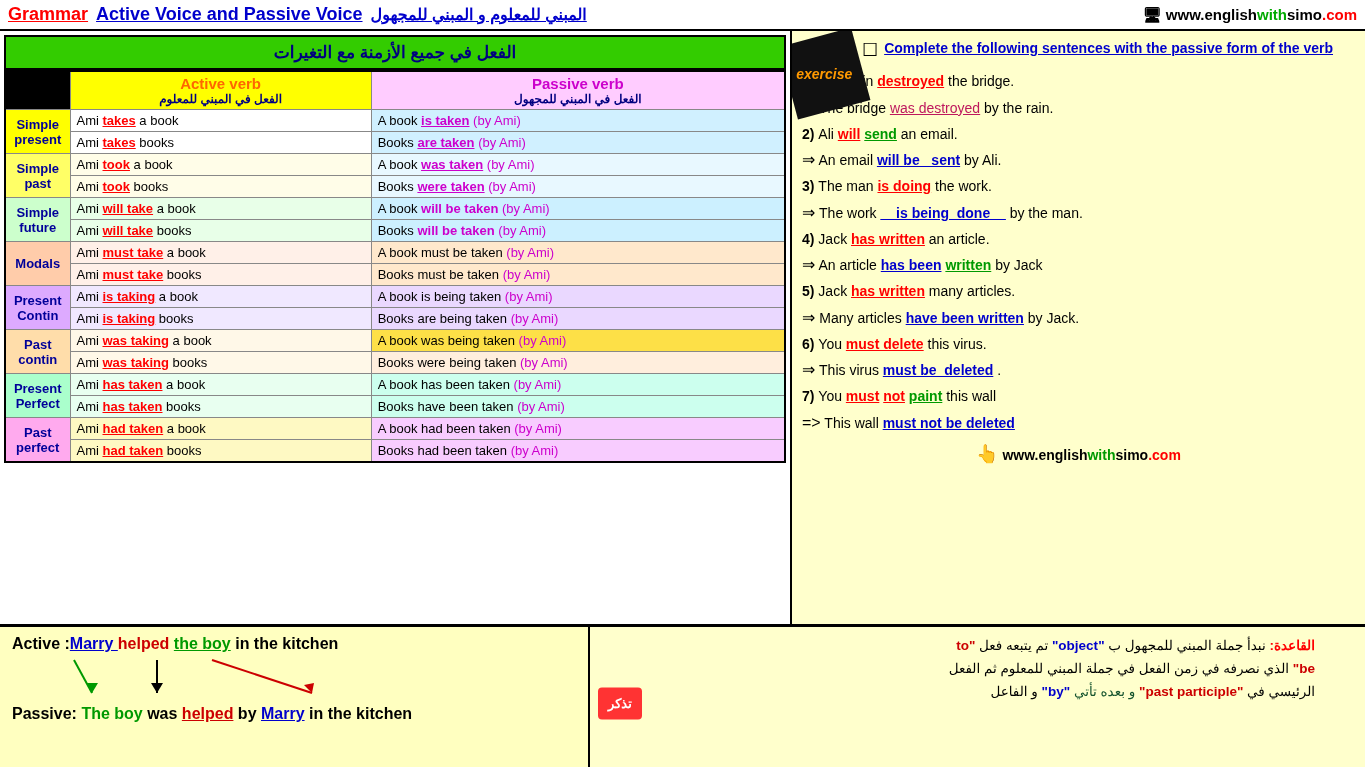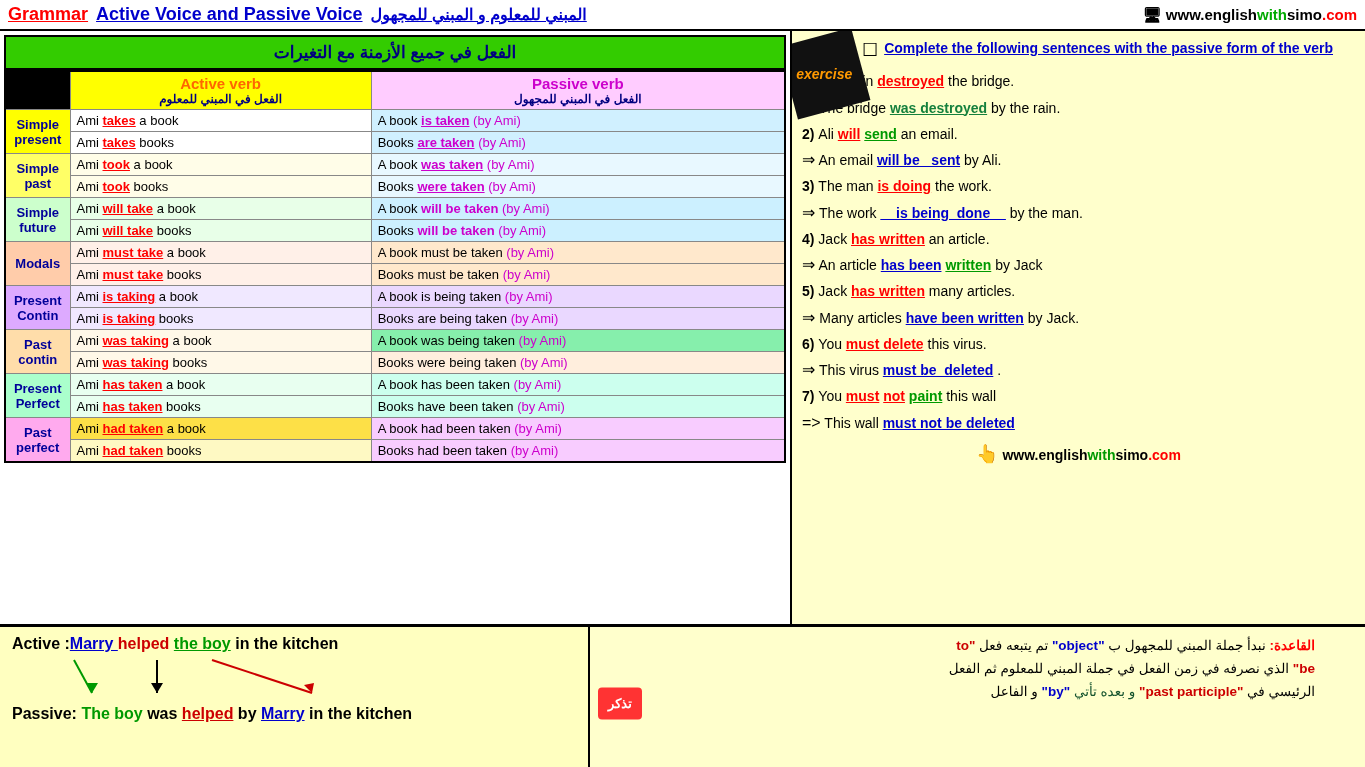--- a/index.html
+++ b/index.html
@@ -229,40 +229,40 @@
           <td class="col-passive" style="background:#ead8ff;">A book is being taken <span class="by-ami">(by Ami)</span></td>
         </tr>
         <tr>
           <td class="col-active" style="background:#f0e8ff;">Ami <span class="active-verb">is taking</span> books</td>
           <td class="col-passive" style="background:#ead8ff;">Books are being taken <span class="by-ami">(by Ami)</span></td>
         </tr>
 
         <tr>
           <td class="col-tense" rowspan="2" style="background:#ffddaa; color:#000099; font-weight:bold; text-align:center;">Past<br>contin</td>
           <td class="col-active" style="background:#fff8e8;">Ami <span class="active-verb">was taking</span> a book</td>
-          <td class="col-passive" style="background:#86efac;">A book was being taken <span class="by-ami">(by Ami)</span></td>
+          <td class="col-passive" style="background:#fde047;">A book was being taken <span class="by-ami">(by Ami)</span></td>
         </tr>
         <tr>
           <td class="col-active" style="background:#fff8e8;">Ami <span class="active-verb">was taking</span> books</td>
           <td class="col-passive" style="background:#ffeedd;">Books were being taken <span class="by-ami">(by Ami)</span></td>
         </tr>
 
         <tr>
           <td class="col-tense" rowspan="2" style="background:#aaffcc; color:#000099; font-weight:bold; text-align:center;">Present<br>Perfect</td>
           <td class="col-active" style="background:#e8fff0;">Ami <span class="active-verb">has taken</span> a book</td>
           <td class="col-passive" style="background:#ccffee;">A book has been taken <span class="by-ami">(by Ami)</span></td>
         </tr>
         <tr>
           <td class="col-active" style="background:#e8fff0;">Ami <span class="active-verb">has taken</span> books</td>
           <td class="col-passive" style="background:#ccffee;">Books have been taken <span class="by-ami">(by Ami)</span></td>
         </tr>
 
         <tr>
           <td class="col-tense" rowspan="2" style="background:#ffaaee; color:#000099; font-weight:bold; text-align:center;">Past<br>perfect</td>
-          <td class="col-active" style="background:#fde047;">Ami <span class="active-verb">had taken</span> a book</td>
+          <td class="col-active" style="background:#fef9c3;">Ami <span class="active-verb">had taken</span> a book</td>
           <td class="col-passive" style="background:#f8ccff;">A book had been taken <span class="by-ami">(by Ami)</span></td>
         </tr>
         <tr>
           <td class="col-active" style="background:#fef9c3;">Ami <span class="active-verb">had taken</span> books</td>
           <td class="col-passive" style="background:#f8ccff;">Books had been taken <span class="by-ami">(by Ami)</span></td>
         </tr>
       </tbody>
     </table>
   </div>
 
@@ -277,21 +277,21 @@
       <span style="font-size:14px; font-weight:bold; color:#0000cc; text-decoration:underline; line-height:1.4;">Complete the following sentences with the passive form of the verb</span>
     </div>
 
     <div class="exercise-items" style="font-size:14px; line-height:1.75;">
 
       <div>
         <span style="font-weight:bold;">1)&nbsp;</span>
         <span>The rain </span><span style="color:#ff0000; font-weight:bold; text-decoration:underline;">destroyed</span><span> the bridge.</span>
       </div>
       <div>
-        <span style="font-size:16px;">⇒</span> The bridge <span style="text-decoration:underline; color:#15803d; font-weight:bold;">was destroyed</span> by the rain.
+        <span style="font-size:16px;">⇒</span> The bridge <span style="text-decoration:underline; color:#be185d; font-weight:normal;">was destroyed</span> by the rain.
       </div>
 
       <div>
         <span style="font-weight:bold;">2) </span>Ali <span style="color:#ff0000; font-weight:bold; text-decoration:underline;">will</span> <span style="color:#009900; font-weight:bold; text-decoration:underline;">send</span> an email.
       </div>
       <div>
         <span style="font-size:16px;">⇒</span> An email <span style="text-decoration:underline; color:#0000cc; font-weight:bold;">will be &nbsp;&nbsp;sent</span> by Ali.
       </div>
 
       <div>

